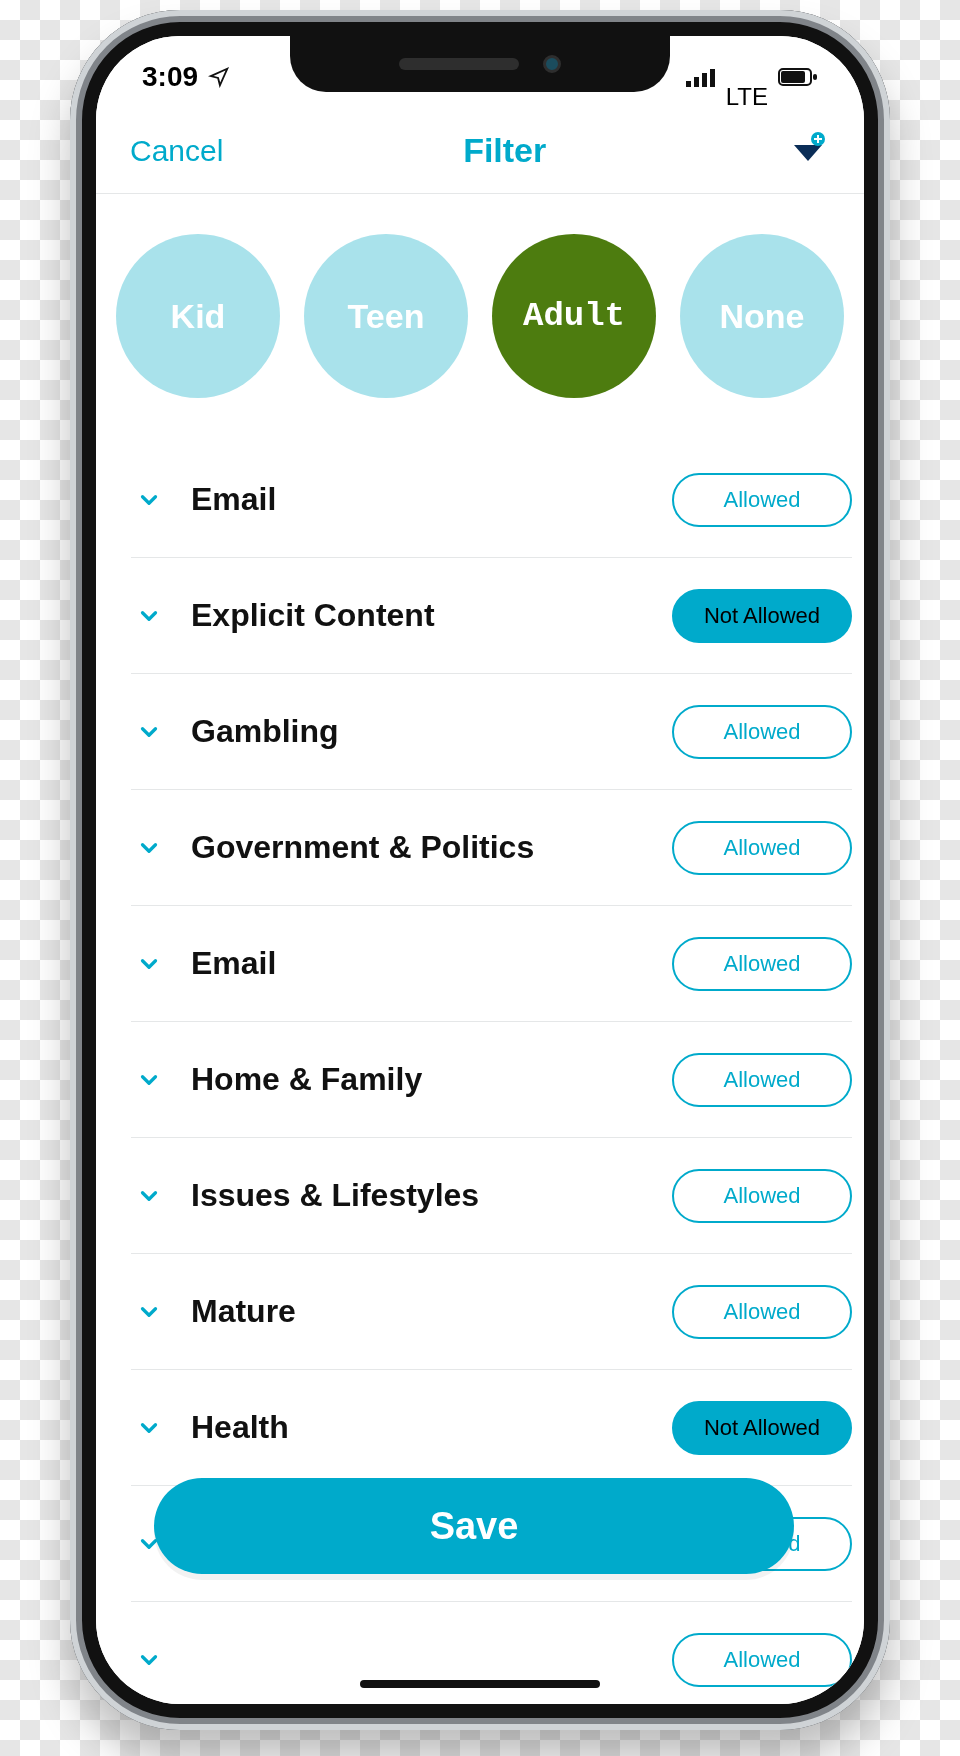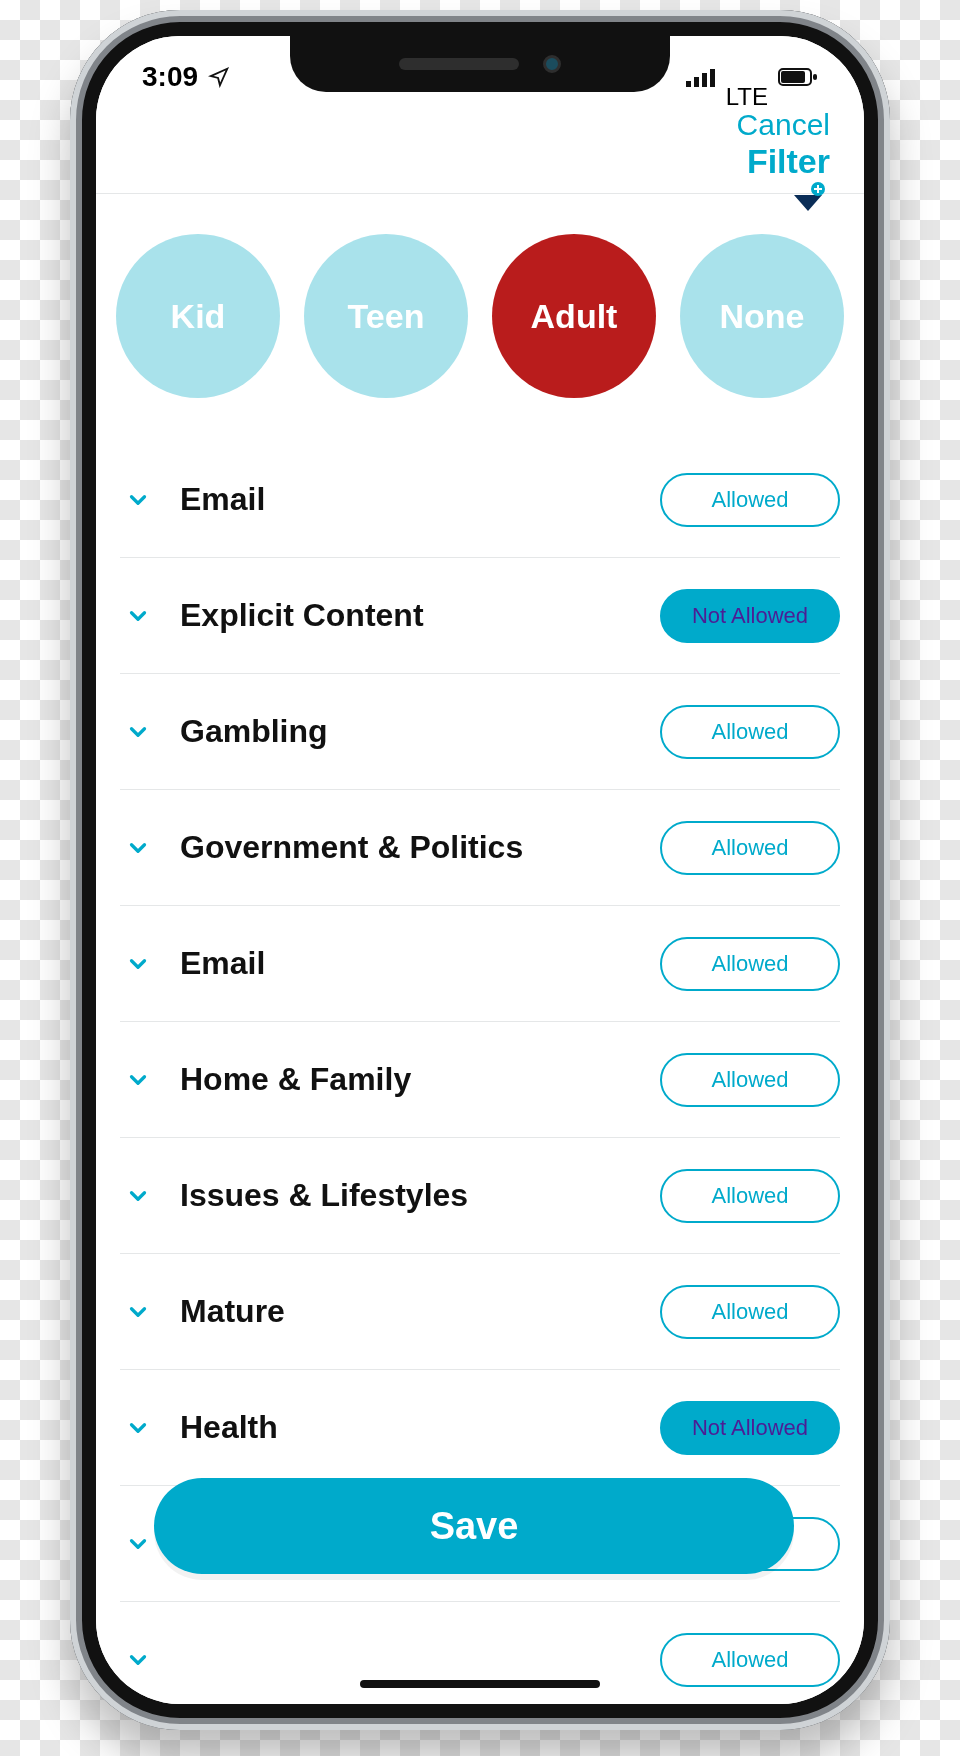--- a/index.html
+++ b/index.html
@@ -66,23 +66,22 @@
   }
   .status .left { display:flex; align-items:center; gap:10px;}
   .status .right{ display:flex; align-items:center; gap:10px;}
   .loc-icon svg, .signal-icon svg, .battery-icon svg { display:block; }
   .lte { font-size: 24px; font-weight:400;margin-top:39px; }
 
   
   .navbar {
     height: 86px;
     border-bottom: 1px solid #e5e7e8;
-    display:flex; align-items:flex-end; justify-content:space-between;
+    display:flex; align-items:center; justify-content:space-between;
     padding: 0 34px;
-    flex-direction: column;
   }
   .cancel { color:#00aacb; font-size: 30px; font-weight:500; }
   .title  { color:#00aacb; font-size: 34px; font-weight:700; }
   .navicon { width:44px; height:44px; display:flex; align-items:center; justify-content:center; position:relative;}
 
   
   .profiles {
     display:flex; justify-content:space-between; gap:24px;
     padding: 40px 20px 44px 20px;
   }
@@ -90,24 +89,24 @@
     flex:1 1 0;
     aspect-ratio:1/1;
     max-width:170px;
     border-radius:50%;
     background:#a9e2eb;
     color:#fff;
     font-size:34px; font-weight:600;
     display:flex; align-items:center; justify-content:center;
     cursor:pointer;
   }
-  .chip.selected { background:#b91c1c; }
-
-  
-  .list { padding: 0 24px 0 24px; }
+  .chip.selected { background:#4d7c0f;font-family:Liberation Mono, monospace; }
+
+  
+  .list { padding: 0 12px 0 24px; margin-left: 11px; }
   .row {
     display:flex; align-items:center;
     height: 116px;
     border-bottom:1px solid #e5e7e8;
     gap: 24px;
   }
   .chev { width:36px; display:flex; justify-content:center; }
   .chev svg { stroke:#00aacb; }
   .label { flex:1; font-size:32px; font-weight:600; color:#111; }
   .pill {
@@ -116,21 +115,21 @@
     border-radius: 40px;
     border:2px solid #00aacb;
     color:#00aacb;
     background:#fff;
     font-size:22px; font-weight:500;
     display:flex; align-items:center; justify-content:center;
     padding: 0 22px;
     cursor:pointer;
   }
   .pill.blocked {
-    background:#00aacb; color:#4c1d95; border-color:#00aacb;
+    background:#00aacb; color:#000000; border-color:#00aacb;
   }
 
   
   .save-wrap {
     position:absolute;
     left:0; right:12px;
     bottom: 130px;
     display:flex; justify-content:center;
     pointer-events:none;
   }

